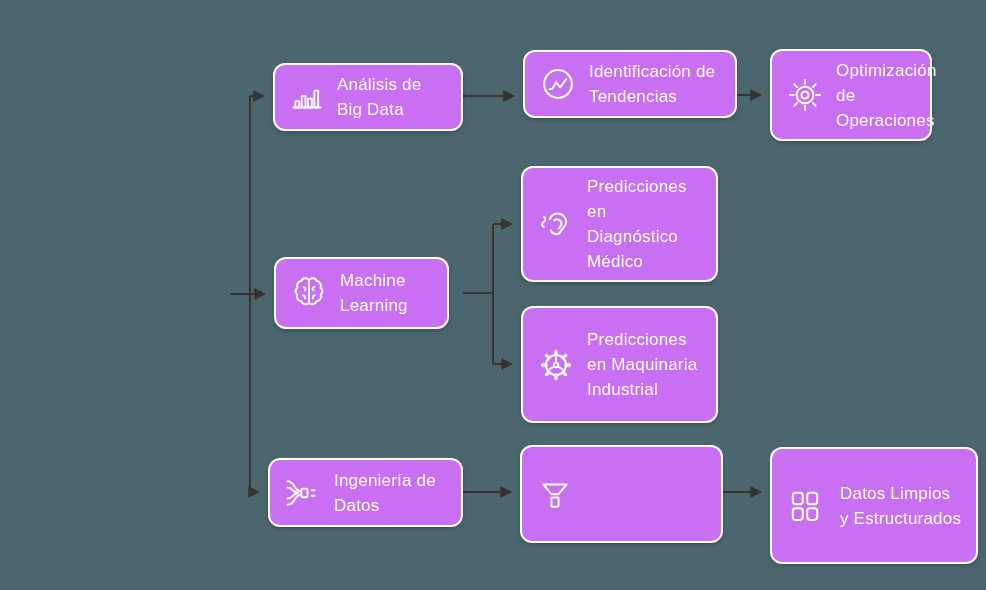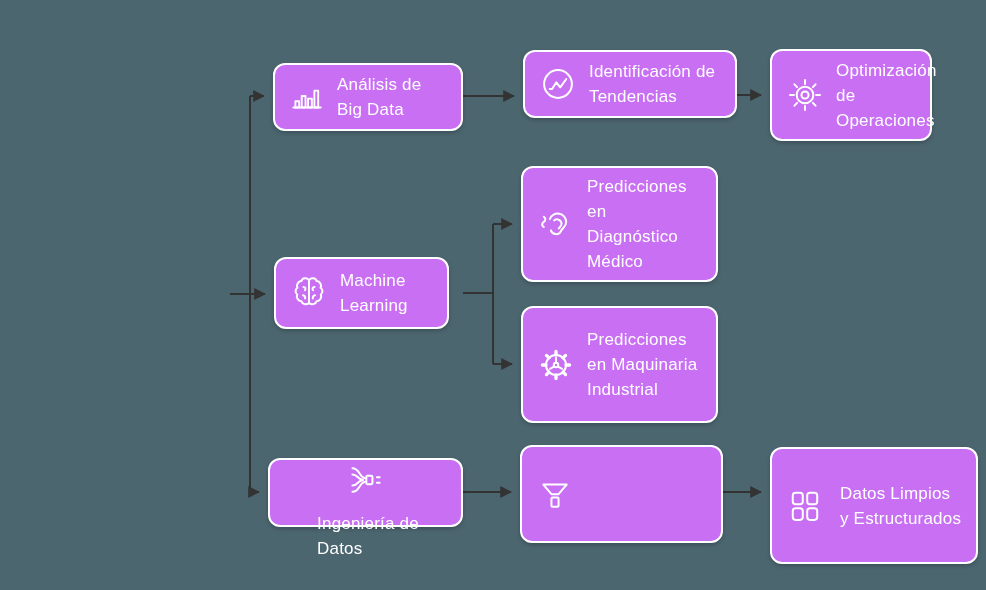--- a/index.html
+++ b/index.html
@@ -131,21 +131,21 @@
                  M11.6 11.6 L9.4 9.4 M24.4 11.6 l2.2 -2.2 M11.6 24.4 l-2.2 2.2 M24.4 24.4 l2.2 2.2"></path>
         <circle cx="18" cy="18" r="2"></circle>
         <path d="M18 16 V11.5 M16.5 19.2 l-3.9 2.2 M19.5 19.2 l3.9 2.2"></path>
       </svg>
     </span>
     <span class="label">Predicciones
 en Maquinaria
 Industrial</span>
   </div>
 
-  <div class="node purple" style="left:268px;top:458px;width:195px;height:69px;flex-direction:column;">
+  <div class="node purple" style="left:268px;top:458px;width:195px;height:69px;">
     <span class="icon">
       <svg width="40" height="40" viewBox="0 0 36 36">
         <path d="M4 7.5 c7 0 5.5 8.5 12 9"></path>
         <path d="M4 28.5 c7 0 5.5 -8.5 12 -9"></path>
         <path d="M4 13 c5 0 4.2 4.5 9.5 4.8 M4 23 c5 0 4.2 -4.5 9.5 -4.8"></path>
         <rect x="16.5" y="14.2" width="5.5" height="7.6" rx="1"></rect>
         <path d="M26 15.5 h2.5 M26 20.5 h2.5"></path>
       </svg>
     </span>
     <span class="label">Ingeniería de

